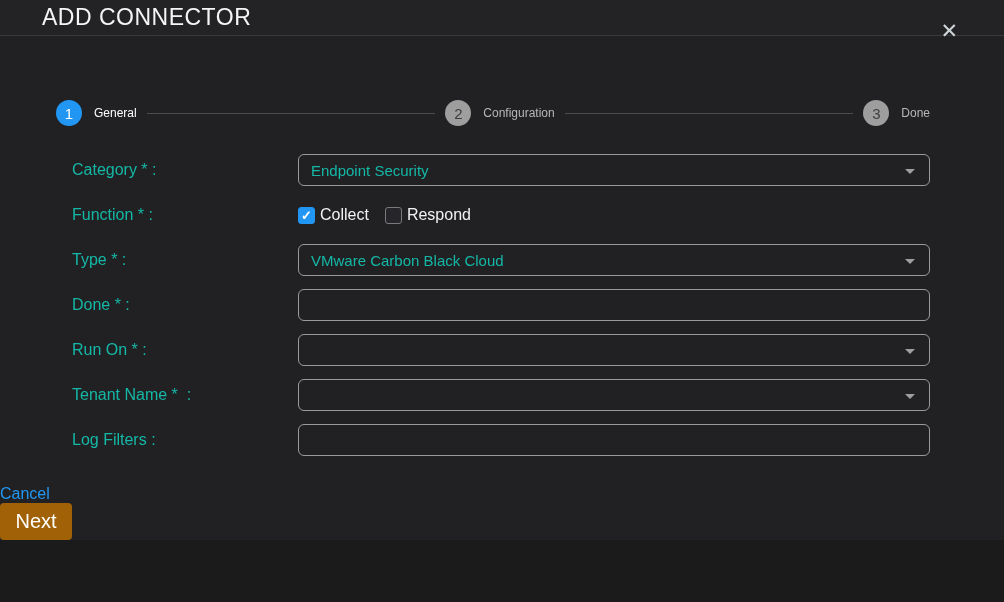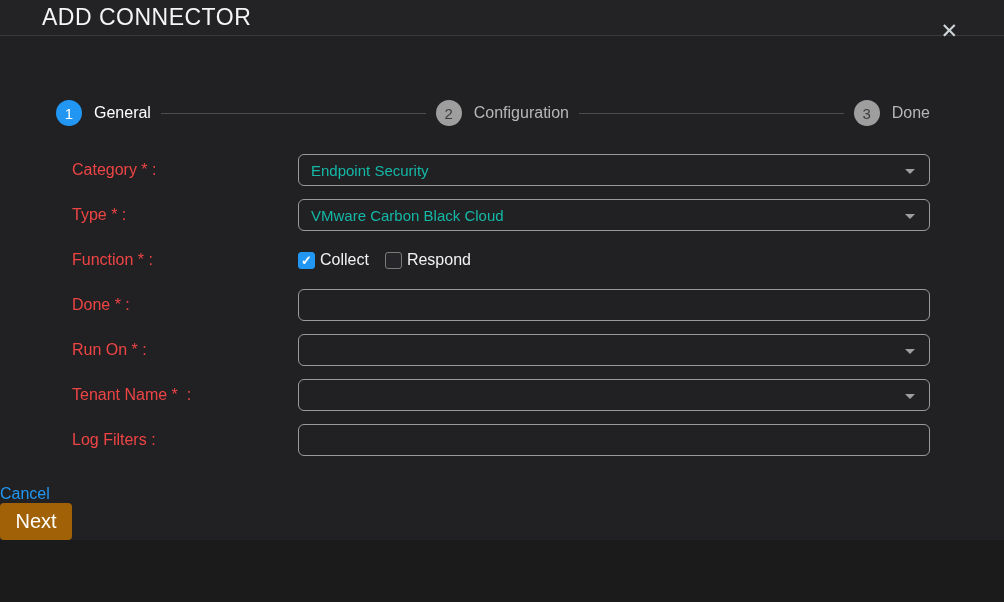--- a/index.html
+++ b/index.html
@@ -15,29 +15,29 @@
   .hdr-close{position:absolute;right:42px;top:16px;color:#cfd5d9;font-size:21px;
              cursor:pointer;line-height:1;padding:4px;}
 
   
   .steps{display:flex;align-items:center;margin:64px 74px 0 56px;}
   .step{display:flex;align-items:center;flex:none;}
   .step-circle{width:26px;height:26px;border-radius:50%;display:flex;align-items:center;
                justify-content:center;font-size:15px;flex:none;}
   .step-circle.active{background:#2196f3;color:#ffffff;}
   .step-circle.idle{background:#9e9e9e;color:#3d3d3d;}
-  .step-label{margin-left:12px;font-size:16px;}
+  .step-label{margin-left:12px;font-size:12px;}
   .step-label.active{color:#ffffff;}
   .step-label.idle{color:#b7b7b7;}
   .step-line{flex:1;height:1px;background:#4d4d4f;margin:0 10px;}
 
   
   .form{margin:28px 74px 0 72px;}
   .row{display:flex;align-items:center;margin-bottom:13px;min-height:32px;}
-  .row-label{width:226px;flex:none;color:#ef4444;font-size:16px;white-space:pre;}
+  .row-label{width:226px;flex:none;color:#14b8a6;font-size:16px;white-space:pre;}
   .row-field{flex:1;display:flex;align-items:center;}
   .box{box-sizing:border-box;width:100%;height:32px;border:1px solid #9a9a9a;
        border-radius:6px;background:transparent;display:flex;align-items:center;
        padding:0 12px;color:#14b8a6;font-size:15px;cursor:pointer;position:relative;}
   .box.input{cursor:text;}
   .caret{position:absolute;right:14px;top:14px;width:0;height:0;
          border-left:5px solid transparent;border-right:5px solid transparent;
          border-top:5px solid #9e9e9e;}
 
   
@@ -92,41 +92,41 @@
       <div class="row-label">Category * :</div>
       <div class="row-field">
         <div class="box">
           <span>Endpoint Security</span>
           <span class="caret"></span>
         </div>
       </div>
     </div>
 
     <div class="row">
-      <div class="row-label">Type * :</div>
-      <div class="row-field">
-        <div class="box">
-          <span>VMware Carbon Black Cloud</span>
-          <span class="caret"></span>
-        </div>
-      </div>
-    </div>
-
-    <div class="row">
       <div class="row-label">Function * :</div>
       <div class="row-field">
         <div class="chk-group">
           <div class="chk">
             <span class="chk-box checked"></span>
             <span class="chk-label">Collect</span>
           </div>
           <div class="chk">
             <span class="chk-box"></span>
             <span class="chk-label">Respond</span>
           </div>
+        </div>
+      </div>
+    </div>
+
+    <div class="row">
+      <div class="row-label">Type * :</div>
+      <div class="row-field">
+        <div class="box">
+          <span>VMware Carbon Black Cloud</span>
+          <span class="caret"></span>
         </div>
       </div>
     </div>
 
     <div class="row">
       <div class="row-label">Done * :</div>
       <div class="row-field">
         <div class="box input">
           <span></span>
         </div>

